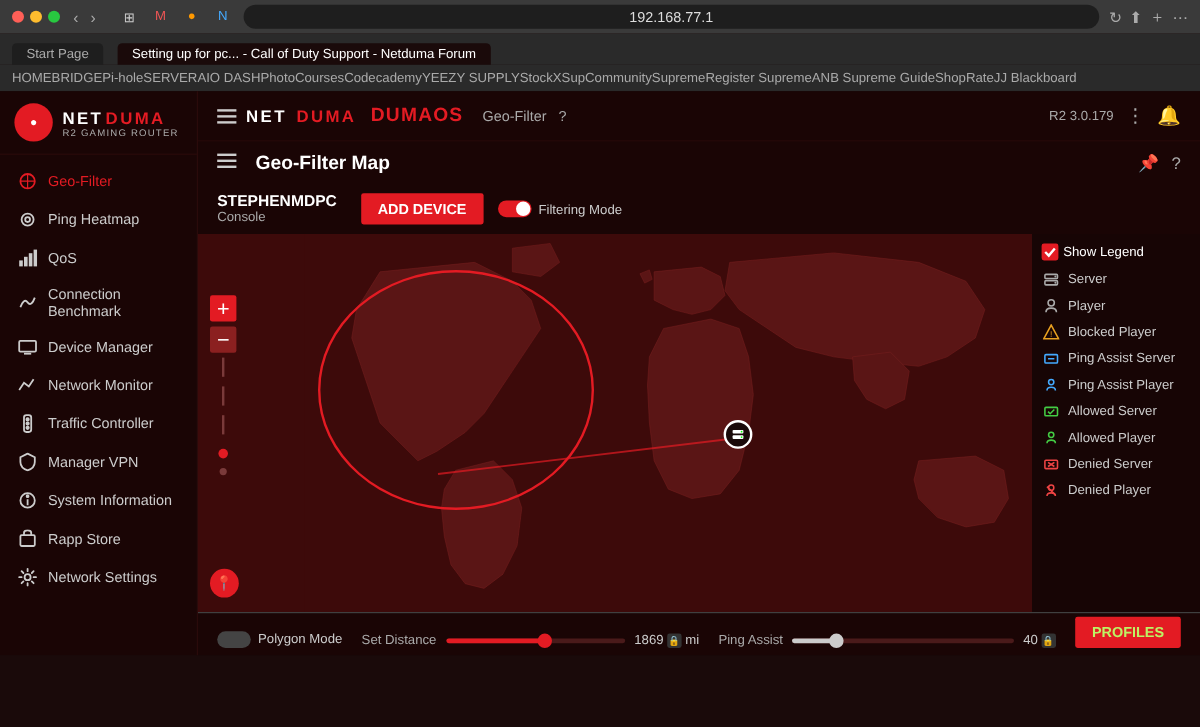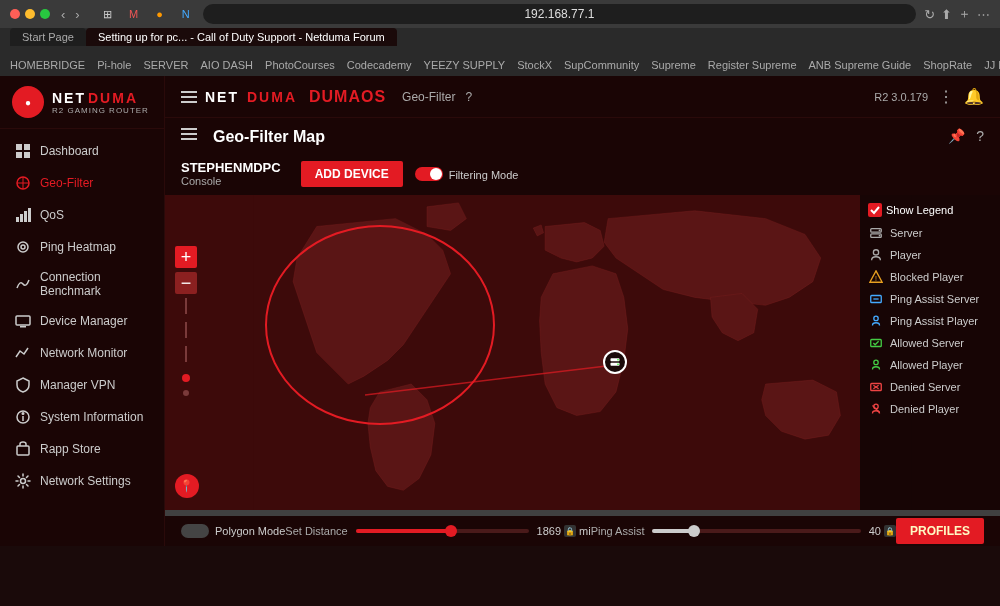--- a/index.html
+++ b/index.html
@@ -11,24 +11,24 @@
     .dot-yellow { background: #febc2e; }
     .dot-green { background: #28c840; }
     .browser-nav-btns { display: flex; gap: 4px; color: #999; font-size: 12px; }
     .browser-nav-btn { background: none; border: none; color: #aaa; font-size: 13px; cursor: pointer; padding: 0 3px; }
     .browser-icons { display: flex; gap: 8px; align-items: center; margin-left: 8px; }
     .browser-icon-box { width: 18px; height: 18px; display: flex; align-items: center; justify-content: center; color: #ccc; font-size: 11px; }
     .address-bar { flex: 1; background: #1e1e1e; border-radius: 10px; padding: 2px 10px; font-size: 12px; color: #ddd; text-align: center; height: 20px; display: flex; align-items: center; justify-content: center; }
     .browser-actions { display: flex; gap: 6px; align-items: center; }
     .browser-action-btn { background: none; border: none; color: #aaa; font-size: 13px; cursor: pointer; }
 
-    .browser-bookmarks { display: flex; align-items: center; padding: 3px 10px; gap: 12px; background: #2a2a2a; font-size: 11px; color: #aaa; height: 22px; overflow: hidden; }
+    .browser-bookmarks { display: flex; align-items: center; padding: 3px 10px; background: #2a2a2a; font-size: 11px; color: #aaa; height: 22px; overflow: hidden; }
     .bookmark-item { white-space: nowrap; cursor: pointer; }
 
-    .browser-tabs { display: flex; align-items: flex-start; padding: 0 10px; background: #2a2a2a; height: 26px; gap: 0; }
+    .browser-tabs { display: flex; align-items: flex-end; padding: 0 10px; background: #2a2a2a; height: 26px; gap: 12px; }
     .browser-tab { background: #1e1e1e; border-radius: 4px 4px 0 0; padding: 3px 12px; font-size: 11px; color: #aaa; display: flex; align-items: center; gap: 6px; }
     .browser-tab.active { background: #1a0a0a; color: #fff; }
 
     
     .app-container { display: flex; height: 470px; }
 
     
     .sidebar { width: 165px; background: #1a0505; border-right: 1px solid #2a0a0a; display: flex; flex-direction: column; flex-shrink: 0; height: 100%; }
     .sidebar-logo { padding: 10px 12px; display: flex; align-items: center; gap: 8px; border-bottom: 1px solid #2a0a0a; }
     .logo-icon { width: 32px; height: 32px; background: #e31b23; border-radius: 50%; display: flex; align-items: center; justify-content: center; font-size: 10px; font-weight: bold; color: #fff; }
@@ -79,34 +79,34 @@
     
     .legend { position: absolute; right: 0; top: 0; bottom: 0; width: 140px; background: rgba(20, 5, 5, 0.92); padding: 8px; display: flex; flex-direction: column; gap: 2px; }
     .legend-header { display: flex; align-items: center; gap: 4px; margin-bottom: 4px; }
     .legend-checkbox { width: 14px; height: 14px; background: #e31b23; border-radius: 2px; display: flex; align-items: center; justify-content: center; }
     .legend-title { font-size: 11px; color: #fff; }
     .legend-item { display: flex; align-items: center; gap: 6px; padding: 2px 0; }
     .legend-icon { width: 16px; height: 16px; display: flex; align-items: center; justify-content: center; flex-shrink: 0; }
     .legend-label { font-size: 11px; color: #ccc; }
 
     
-    .bottom-bar { display: flex; align-items: center; padding: 6px 16px; background: #1a0505; border-top: 6px solid #404040; height: 36px; }
+    .bottom-bar { display: flex; align-items: flex-end; padding: 6px 16px; background: #1a0505; border-top: 1px solid #404040; gap: 16px; height: 36px; }
     .polygon-toggle { display: flex; align-items: center; gap: 6px; }
     .polygon-knob { width: 28px; height: 14px; background: #444; border-radius: 7px; position: relative; cursor: pointer; }
     .polygon-label { font-size: 11px; color: #ccc; }
 
     .slider-section { display: flex; align-items: center; gap: 8px; flex: 1; }
     .slider-label { font-size: 11px; color: #aaa; white-space: nowrap; }
     .slider-track { flex: 1; height: 4px; background: #4a1a1a; border-radius: 2px; position: relative; }
     .slider-fill { height: 100%; background: #e31b23; border-radius: 2px; }
     .slider-thumb { width: 12px; height: 12px; background: #e31b23; border-radius: 50%; position: absolute; top: -4px; transform: translateX(-50%); }
     .slider-value { font-size: 11px; color: #ccc; display: flex; align-items: center; gap: 3px; }
     .value-lock { width: 12px; height: 12px; background: #333; border-radius: 2px; display: flex; align-items: center; justify-content: center; font-size: 8px; }
 
-    .profiles-btn { background: #e31b23; color: #fef9c3; border: none; padding: 6px 14px; font-size: 12px; font-weight: bold; cursor: pointer; border-radius: 2px; white-space: nowrap; }
+    .profiles-btn { background: #e31b23; color: #bef264; border: none; padding: 6px 14px; font-size: 12px; font-weight: bold; cursor: pointer; border-radius: 2px; white-space: nowrap; }
 
     
     .map-ellipse { position: absolute; border: 2px solid #e31b23; border-radius: 50%; pointer-events: none; }
     .map-server-icon { position: absolute; width: 24px; height: 24px; background: #1a0a0a; border: 2px solid #fff; border-radius: 50%; display: flex; align-items: center; justify-content: center; }
 
     
     .hamburger { display: flex; flex-direction: column; gap: 3px; cursor: pointer; }
     .hamburger-line { width: 16px; height: 2px; background: #ccc; }
   </style>
 </head>
@@ -171,64 +171,53 @@
       <div class="logo-icon">●</div>
       <div class="logo-text">
         <div style="display:flex;align-items:baseline;gap:2px;">
           <span style="font-size:14px;font-weight:900;color:#fff;letter-spacing:2px;">NET</span>
           <span style="font-size:14px;font-weight:900;color:#e31b23;letter-spacing:2px;">DUMA</span>
         </div>
         <div style="font-size:8px;color:#aaa;letter-spacing:1px;">R2 GAMING ROUTER</div>
       </div>
     </div>
     <nav class="sidebar-nav">
-      <div class="nav-item">
-        <div class="nav-icon">
-          <svg viewBox="0 0 16 16" fill="currentColor">
-              <rect x="1" y="1" width="6" height="6"></rect>
-              <rect x="9" y="1" width="6" height="6"></rect>
-              <rect x="1" y="9" width="6" height="6"></rect>
-              <rect x="9" y="9" width="6" height="6"></rect>
-            </svg>
-        </div>
-        <span>Dashboard</span>
-      </div>
       <div class="nav-item active">
         <div class="nav-icon" style="color:#e31b23;">
           <svg viewBox="0 0 16 16" fill="currentColor">
               <circle cx="8" cy="8" r="6" fill="none" stroke="#e31b23" stroke-width="1.5"></circle>
               <line x1="8" y1="2" x2="8" y2="14" stroke="#e31b23" stroke-width="1"></line>
               <line x1="2" y1="8" x2="14" y2="8" stroke="#e31b23" stroke-width="1"></line>
             </svg>
         </div>
         <span style="color:#e31b23;">Geo-Filter</span>
       </div>
       <div class="nav-item">
         <div class="nav-icon">
+          <svg viewBox="0 0 16 16" fill="none" stroke="currentColor" stroke-width="1.5">
+              <circle cx="8" cy="8" r="5"></circle>
+              <circle cx="8" cy="8" r="2"></circle>
+            </svg>
+        </div>
+        <span>Ping Heatmap</span>
+      </div>
+      <div class="nav-item">
+        <div class="nav-icon">
           <svg viewBox="0 0 16 16" fill="currentColor">
               <rect x="1" y="10" width="3" height="5"></rect>
               <rect x="5" y="7" width="3" height="8"></rect>
               <rect x="9" y="4" width="3" height="11"></rect>
               <rect x="13" y="1" width="3" height="14"></rect>
             </svg>
         </div>
         <span>QoS</span>
       </div>
       <div class="nav-item">
         <div class="nav-icon">
           <svg viewBox="0 0 16 16" fill="none" stroke="currentColor" stroke-width="1.5">
-              <circle cx="8" cy="8" r="5"></circle>
-              <circle cx="8" cy="8" r="2"></circle>
-            </svg>
-        </div>
-        <span>Ping Heatmap</span>
-      </div>
-      <div class="nav-item">
-        <div class="nav-icon">
-          <svg viewBox="0 0 16 16" fill="none" stroke="currentColor" stroke-width="1.5">
               <path d="M2 12 Q5 4 8 8 Q11 12 14 4"></path>
             </svg>
         </div>
         <span>Connection Benchmark</span>
       </div>
       <div class="nav-item">
         <div class="nav-icon">
           <svg viewBox="0 0 16 16" fill="currentColor">
               <rect x="1" y="3" width="14" height="9" rx="1" fill="none" stroke="currentColor" stroke-width="1.5"></rect>
               <rect x="5" y="13" width="6" height="1.5"></rect>
@@ -236,20 +225,31 @@
         </div>
         <span>Device Manager</span>
       </div>
       <div class="nav-item">
         <div class="nav-icon">
           <svg viewBox="0 0 16 16" fill="none" stroke="currentColor" stroke-width="1.5">
               <polyline points="1,12 5,6 9,9 13,3"></polyline>
             </svg>
         </div>
         <span>Network Monitor</span>
+      </div>
+      <div class="nav-item">
+        <div class="nav-icon">
+          <svg viewBox="0 0 16 16" fill="none" stroke="currentColor" stroke-width="1.5">
+              <rect x="5" y="1" width="6" height="14" rx="2"></rect>
+              <circle cx="8" cy="4.5" r="1" fill="currentColor"></circle>
+              <circle cx="8" cy="8" r="1" fill="currentColor"></circle>
+              <circle cx="8" cy="11.5" r="1" fill="currentColor"></circle>
+            </svg>
+        </div>
+        <span>Traffic Controller</span>
       </div>
       <div class="nav-item">
         <div class="nav-icon">
           <svg viewBox="0 0 16 16" fill="none" stroke="currentColor" stroke-width="1.5">
               <path d="M8 1 L14 4 L14 8 Q14 13 8 15 Q2 13 2 8 L2 4 Z"></path>
             </svg>
         </div>
         <span>Manager VPN</span>
       </div>
       <div class="nav-item">

